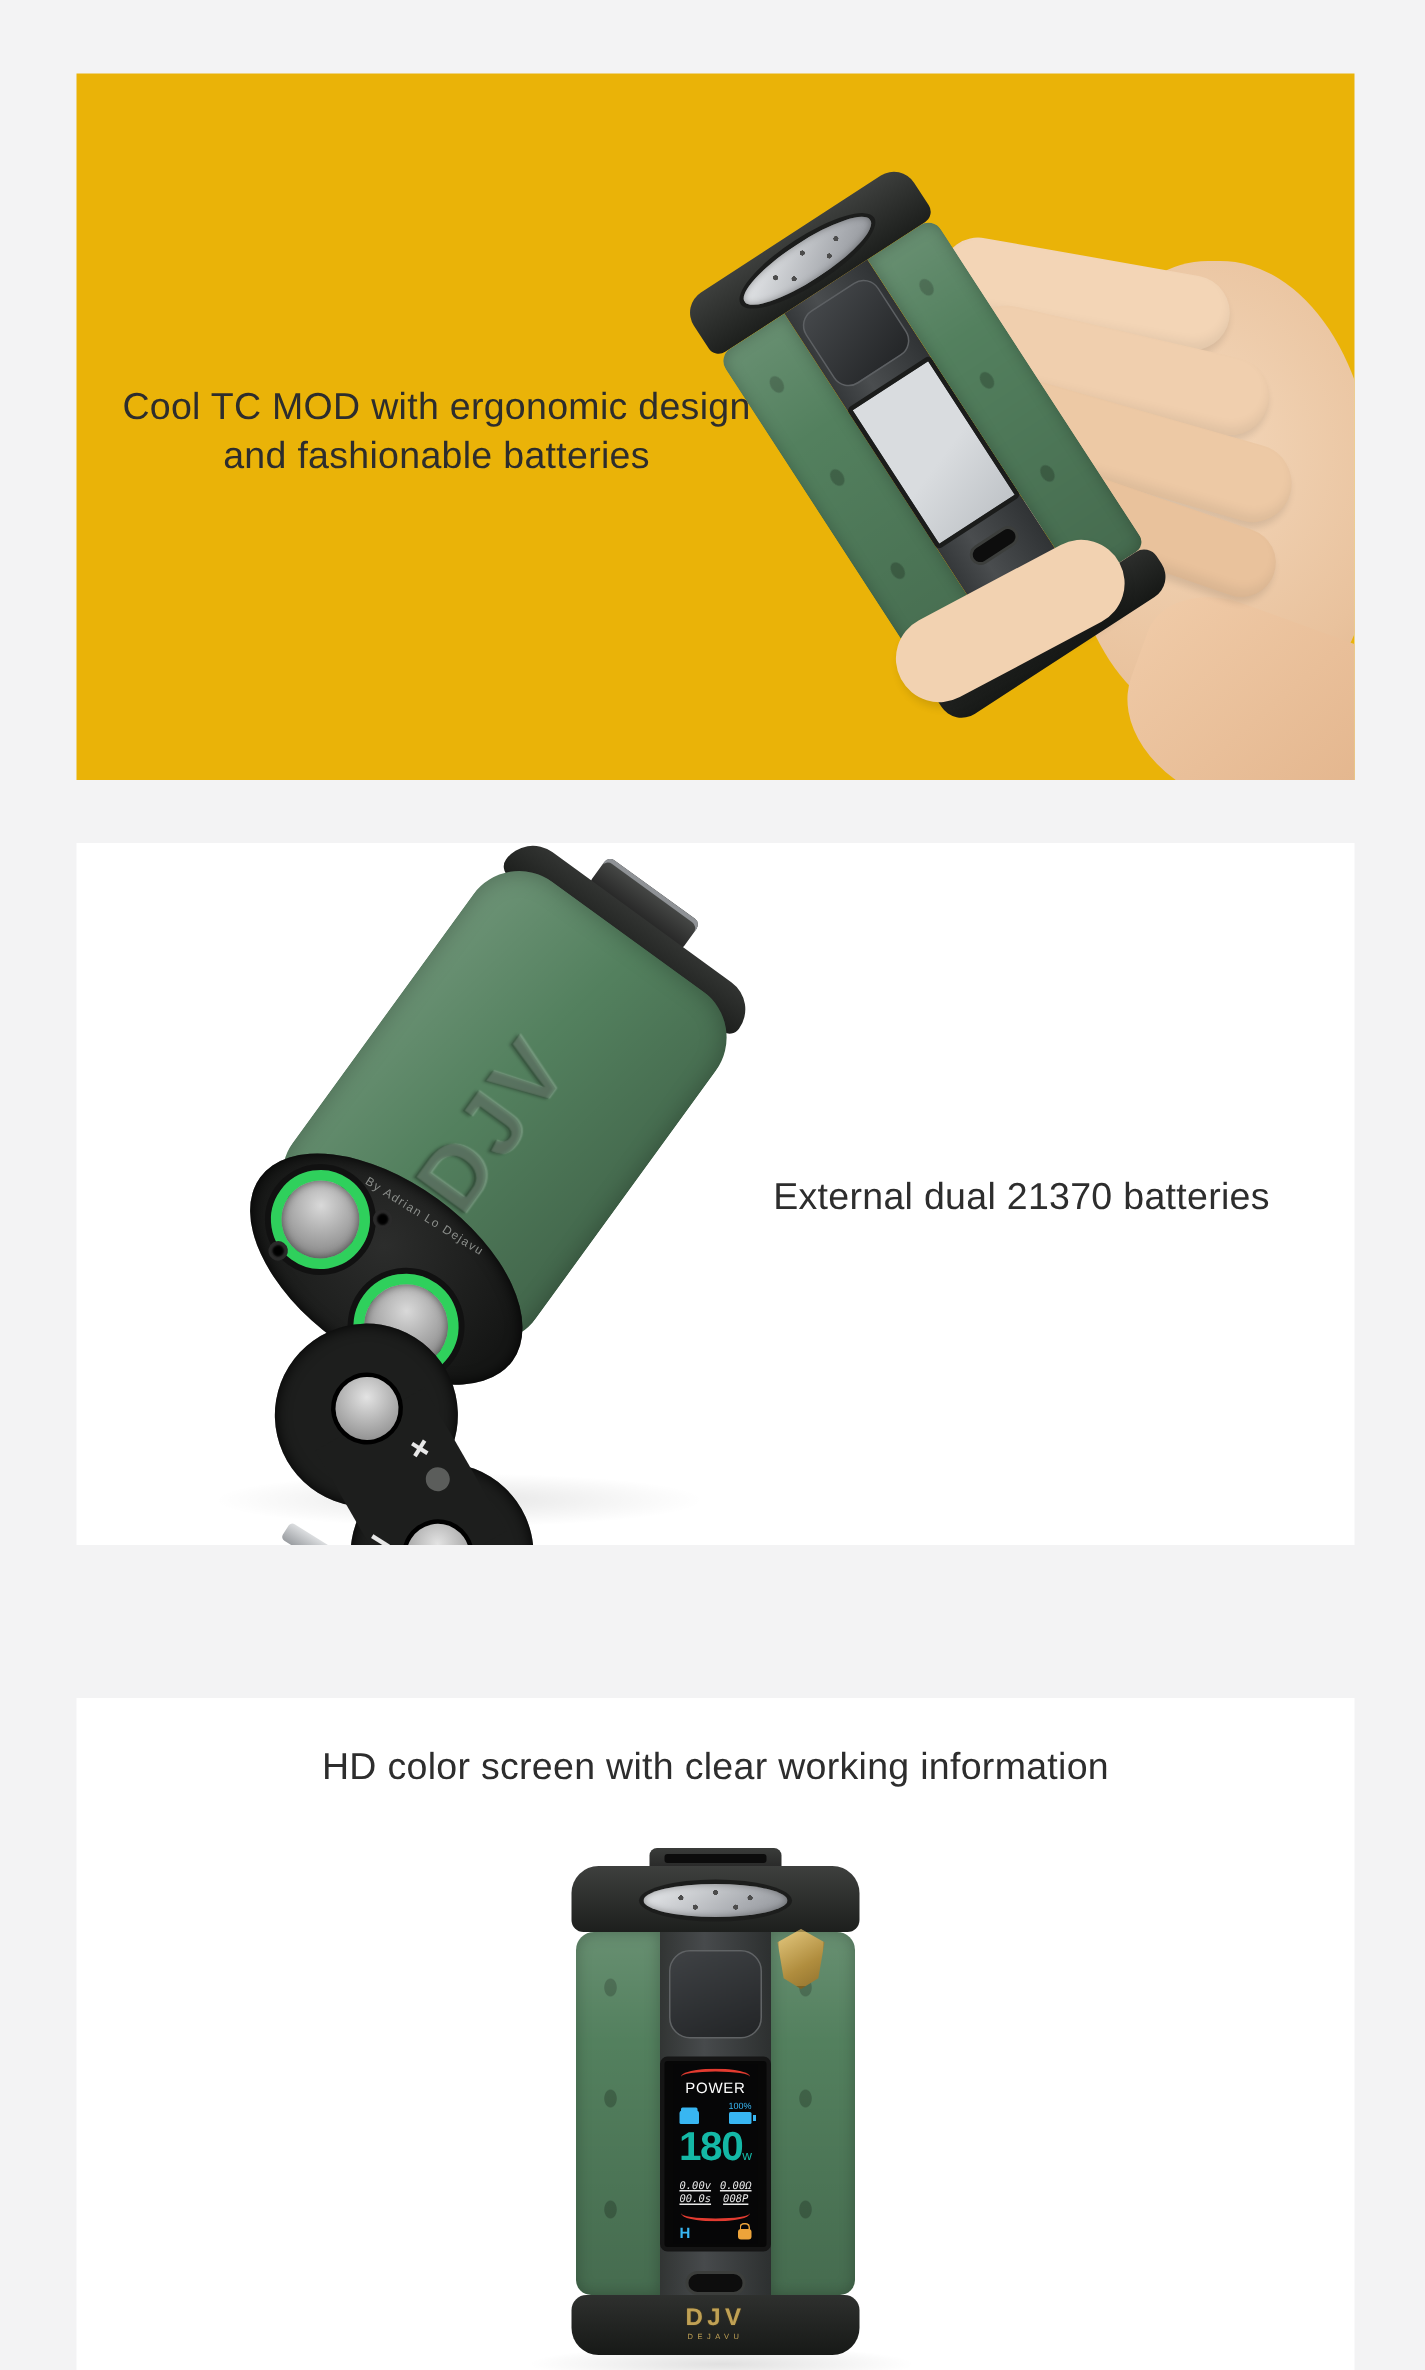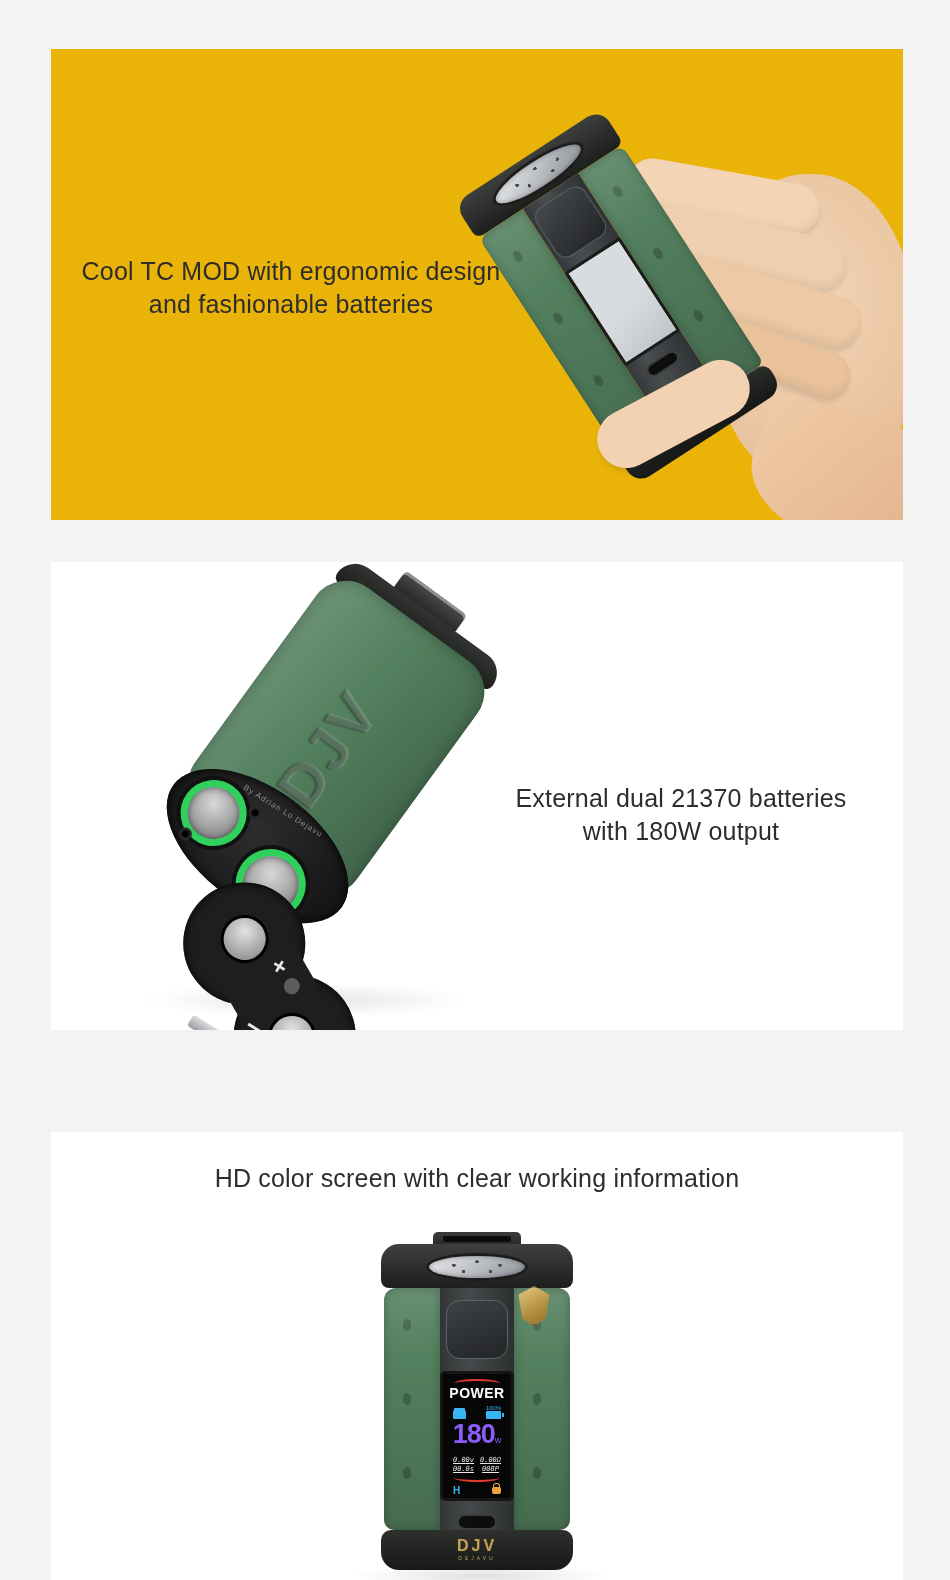--- a/index.html
+++ b/index.html
@@ -164,29 +164,29 @@
   .dev3 .brand-sub{font-size:5px;}
   .shadow3{position:absolute;left:300px;top:432px;width:260px;height:24px;border-radius:50%;
     background:radial-gradient(ellipse at center, rgba(0,0,0,.12), rgba(0,0,0,0) 70%);}
 
   
   .bezel{width:68px;height:134px;margin-top:12px;background:#070707;border:3px solid #151515;
     border-radius:5px;display:flex;justify-content:center;align-items:center;}
   .lcd{width:56px;height:120px;background:#060607;display:flex;flex-direction:column;align-items:center;}
   .arc-top{width:46px;height:9px;border-top:2px solid var(--screen_red,#e23b30);border-radius:50%;margin-top:3px;}
   .arc-bot{width:46px;height:9px;border-bottom:2px solid var(--screen_red,#e23b30);border-radius:50%;margin-bottom:1px;}
-  .mode{color:#fff;font-size:14px;font-weight:bold;letter-spacing:.5px;margin-top:-3px;}
+  .mode{color:#fff;font-size:10px;font-weight:normal;letter-spacing:.5px;margin-top:-3px;}
   .icons{width:48px;display:flex;justify-content:space-between;align-items:flex-end;margin-top:5px;height:13px;}
   .atom{width:13px;height:9px;background:var(--screen_blue,#38b6f2);border-radius:2px 2px 1px 1px;
     box-shadow:0 -3px 0 -1px var(--screen_blue,#38b6f2);}
   .battwrap{display:flex;flex-direction:column;align-items:center;}
   .pct{color:var(--screen_blue,#38b6f2);font-size:6px;line-height:6px;}
   .batticon{width:15px;height:8px;background:var(--screen_blue,#38b6f2);border-radius:1px;position:relative;}
   .batticon::after{content:"";position:absolute;right:-3px;top:2px;width:2px;height:4px;background:var(--screen_blue,#38b6f2);}
-  .watt{color:#8b5cf6;margin-top:2px;line-height:26px;}
+  .watt{color:#14b8a6;margin-top:2px;line-height:26px;}
   .watt b{font-size:27px;font-weight:bold;letter-spacing:-1px;}
   .watt s{font-size:9px;text-decoration:none;}
   .stats{width:52px;display:grid;grid-template-columns:1fr 1fr;gap:1px 2px;margin-top:3px;}
   .stats span{color:#e9e9e9;font-size:7px;line-height:8px;font-family:"DejaVu Sans Mono",monospace;font-style:italic;text-align:center;text-decoration:underline;}
   .lcdbar{width:48px;display:flex;justify-content:space-between;align-items:center;margin-top:2px;}
   .hmode{color:var(--screen_blue,#38b6f2);font-size:10px;font-weight:bold;}
   .lock{width:9px;height:7px;background:#eda43a;border-radius:2px;position:relative;}
   .lock::before{content:"";position:absolute;left:1px;top:-4px;width:5px;height:4px;
     border:1.5px solid #eda43a;border-bottom:none;border-radius:3px 3px 0 0;}
 </style>
@@ -256,21 +256,20 @@
       <div class="contact cA"></div>
       <div class="contact cB"></div>
       <span class="door-plus">+</span>
       <span class="door-minus">−</span>
       <div class="door-btn"></div>
       <div class="latch"></div>
     </div>
 
     <div class="caption cap2">
       <div>External dual 21370 batteries</div>
-      <div>with 180W output</div>
     </div>
   </section>
 
   <section class="card card3" style="background: rgb(255, 255, 255);">
     <div class="caption cap3">
       <div>HD color screen with clear working information</div>
     </div>
 
     <div class="shadow3"></div>
 

